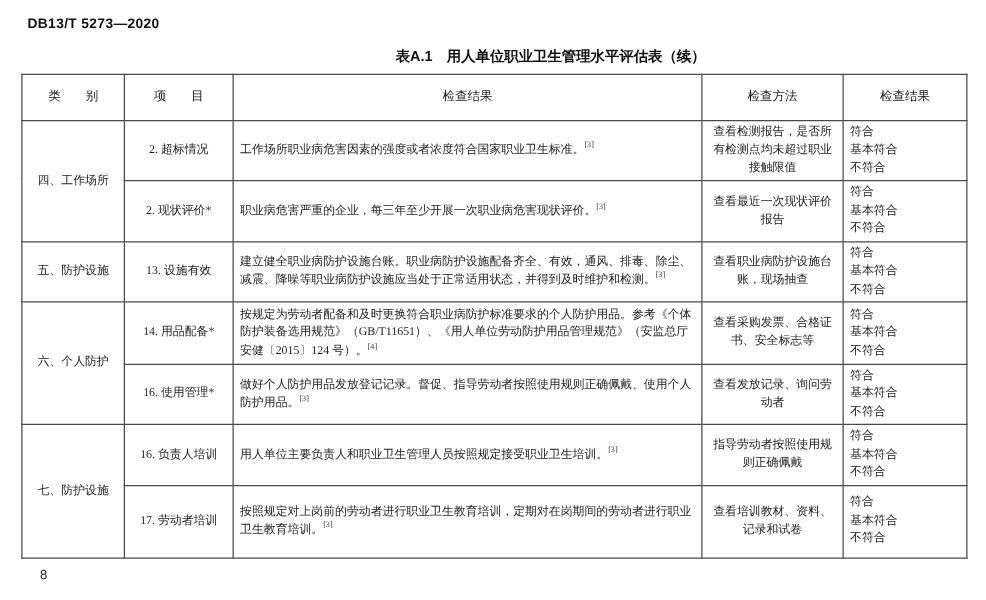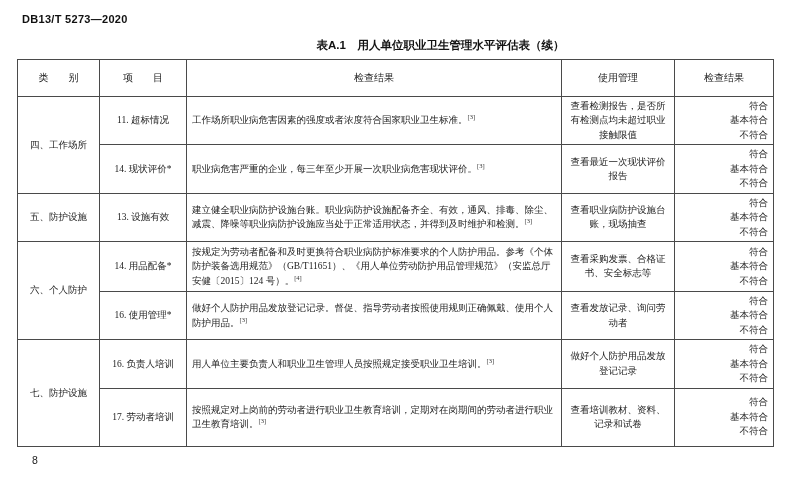--- a/index.html
+++ b/index.html
@@ -35,21 +35,21 @@
     vertical-align:middle;
     padding:2px 5px;
     line-height:1.52;
     color:#1c1c1c;
     overflow:hidden;
   }
   table.assess thead th{height:32px;text-align:center;font-size:10px;}
   td.cat,td.item{text-align:center;padding:2px 3px;}
   td.req{text-align:left;padding:3px 7px;}
   td.method{text-align:center;padding:3px 6px;}
-  td.result{text-align:right;padding:2px 2px;line-height:1.45;}
+  td.result{text-align:left;padding:2px 2px;line-height:1.45;}
   tr.r11 td{height:40px}
   tr.r12 td{height:39px}
   tr.r13 td{height:42px}
   tr.r14 td{height:45px}
   tr.r15 td{height:39px}
   tr.r16 td{height:43px}
   tr.r17 td{height:53px}
   sup.fn{font-size:6.5px;vertical-align:super;line-height:0;color:#333;}
   .page-num{
     position:absolute;left:32px;top:454px;
@@ -70,38 +70,38 @@
       <col class="c2">
       <col class="c3">
       <col class="c4">
       <col class="c5">
     </colgroup>
   <thead>
     <tr>
       <th>类　　别</th>
       <th>项　　目</th>
       <th>检查结果</th>
-      <th>使用管理</th>
+      <th>检查方法</th>
       <th>检查结果</th>
     </tr>
   </thead>
   <tbody>
     <tr class="r11">
       <td class="cat" rowspan="2">四、工作场所</td>
-      <td class="item">11. 超标情况</td>
+      <td class="item">2. 超标情况</td>
       <td class="req"><span>工作场所职业病危害因素的强度或者浓度符合国家职业卫生标准。</span><sup class="fn">[3]</sup></td>
       <td class="method">查看检测报告，是否所有检测点均未超过职业接触限值</td>
       <td class="result">
         <div>符合</div>
         <div>基本符合</div>
         <div>不符合</div>
       </td>
     </tr>
     <tr class="r12">
-      <td class="item">14. 现状评价*</td>
+      <td class="item">2. 现状评价*</td>
       <td class="req"><span>职业病危害严重的企业，每三年至少开展一次职业病危害现状评价。</span><sup class="fn">[3]</sup></td>
       <td class="method">查看最近一次现状评价报告</td>
       <td class="result">
         <div>符合</div>
         <div>基本符合</div>
         <div>不符合</div>
       </td>
     </tr>
     <tr class="r13">
       <td class="cat">五、防护设施</td>
@@ -132,21 +132,21 @@
       <td class="result">
         <div>符合</div>
         <div>基本符合</div>
         <div>不符合</div>
       </td>
     </tr>
     <tr class="r16">
       <td class="cat" rowspan="2">七、防护设施</td>
       <td class="item">16. 负责人培训</td>
       <td class="req"><span>用人单位主要负责人和职业卫生管理人员按照规定接受职业卫生培训。</span><sup class="fn">[3]</sup></td>
-      <td class="method">做好个人防护用品发放登记记录</td>
+      <td class="method">指导劳动者按照使用规则正确佩戴</td>
       <td class="result">
         <div>符合</div>
         <div>基本符合</div>
         <div>不符合</div>
       </td>
     </tr>
     <tr class="r17">
       <td class="item">17. 劳动者培训</td>
       <td class="req"><span>按照规定对上岗前的劳动者进行职业卫生教育培训，定期对在岗期间的劳动者进行职业卫生教育培训。</span><sup class="fn">[3]</sup></td>
       <td class="method">查看培训教材、资料、记录和试卷</td>

